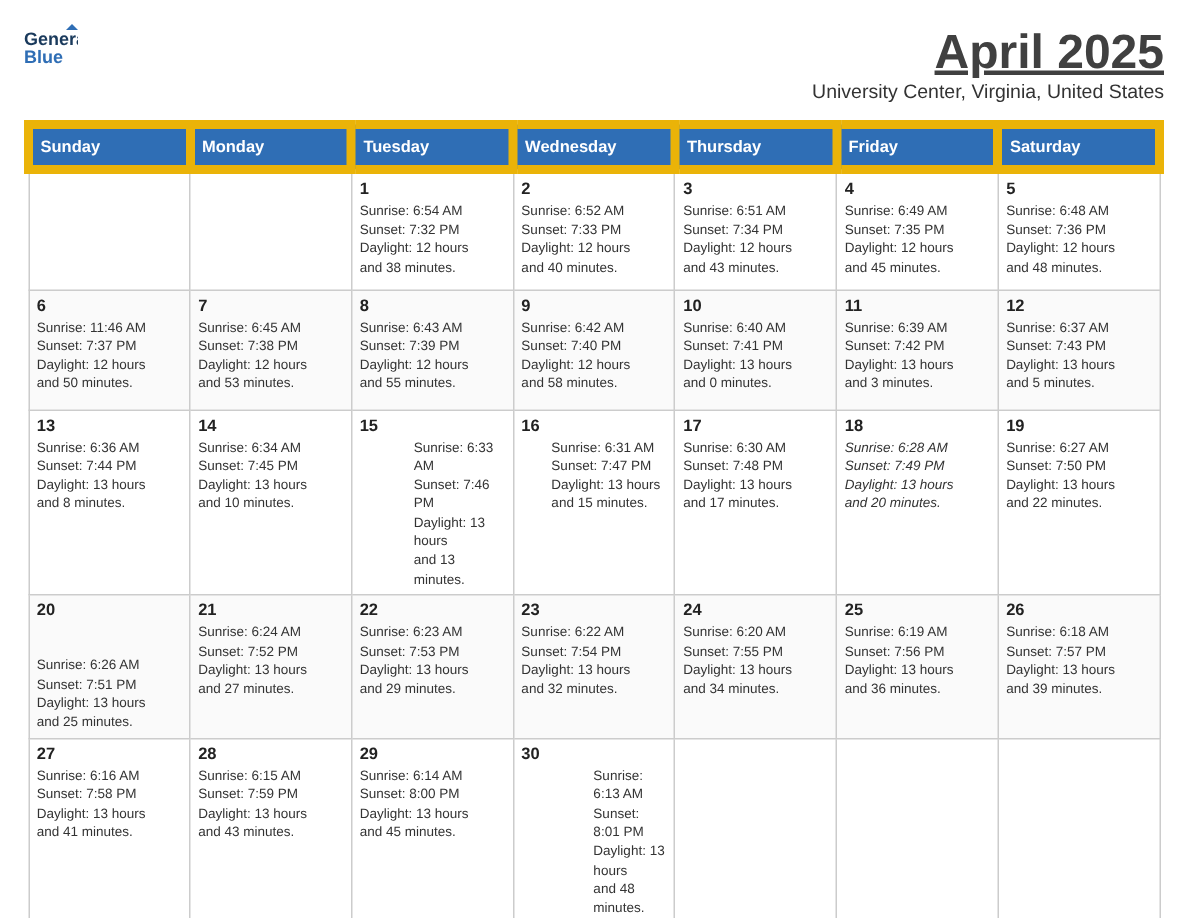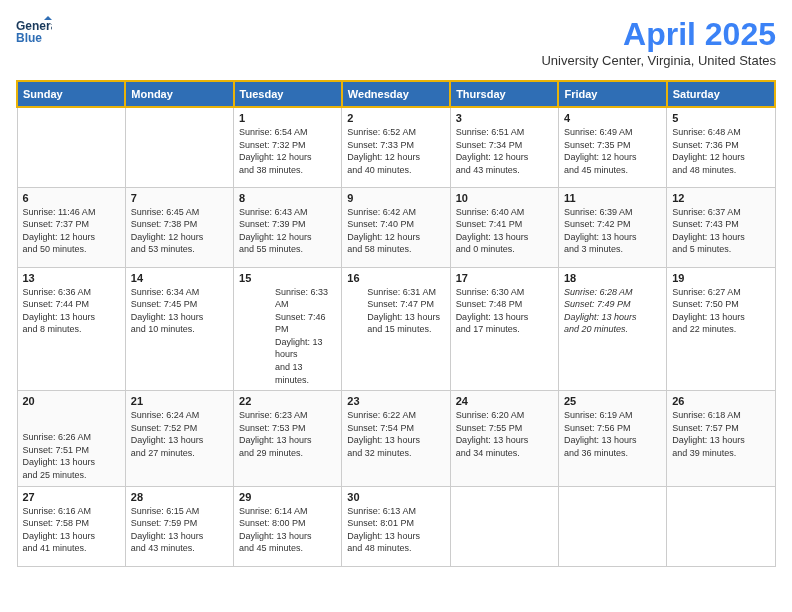--- a/index.html
+++ b/index.html
@@ -24,39 +24,40 @@
     .logo-icon {
       width: 36px;
       height: 30px;
     }
     .title-block {
       text-align: right;
     }
     .month-title {
       font-size: 32px;
       font-weight: bold;
-      color: #3b82f6;
+      color: #404040;
+      text-decoration: underline;
     }
     .subtitle {
       font-size: 13px;
       color: #333;
     }
     table {
       width: 100%;
       border-collapse: collapse;
       font-size: 10px;
     }
     thead th {
       background-color: #2f6eb5;
       color: #fff;
       text-align: left;
       padding: 6px 5px;
       font-size: 11px;
       font-weight: bold;
-      border: 2px solid #eab308;
+      border: 6px solid #eab308;
     }
     tbody td {
       border: 1px solid #ccc;
       vertical-align: top;
       padding: 4px 5px;
       width: 108px;
       height: 80px;
     }
     .day-number {
       font-size: 11px;
@@ -322,21 +323,21 @@
         </td>
         <td>
           <span class="day-number">29</span>
           <div class="day-detail" style="white-space: pre-line;">Sunrise: 6:14 AM
 Sunset: 8:00 PM
 Daylight: 13 hours
 and 45 minutes.</div>
         </td>
         <td>
           <span class="day-number">30</span>
-          <div class="day-detail" style="white-space: pre-line;">Sunrise: 6:13 AM
+          <div class="day-detail" style="white-space: pre-line; margin-left: 48px;">Sunrise: 6:13 AM
 Sunset: 8:01 PM
 Daylight: 13 hours
 and 48 minutes.</div>
         </td>
         <td class="empty-cell"></td>
         <td class="empty-cell"></td>
         <td class="empty-cell"></td>
       </tr>
     </tbody>
 </table>

